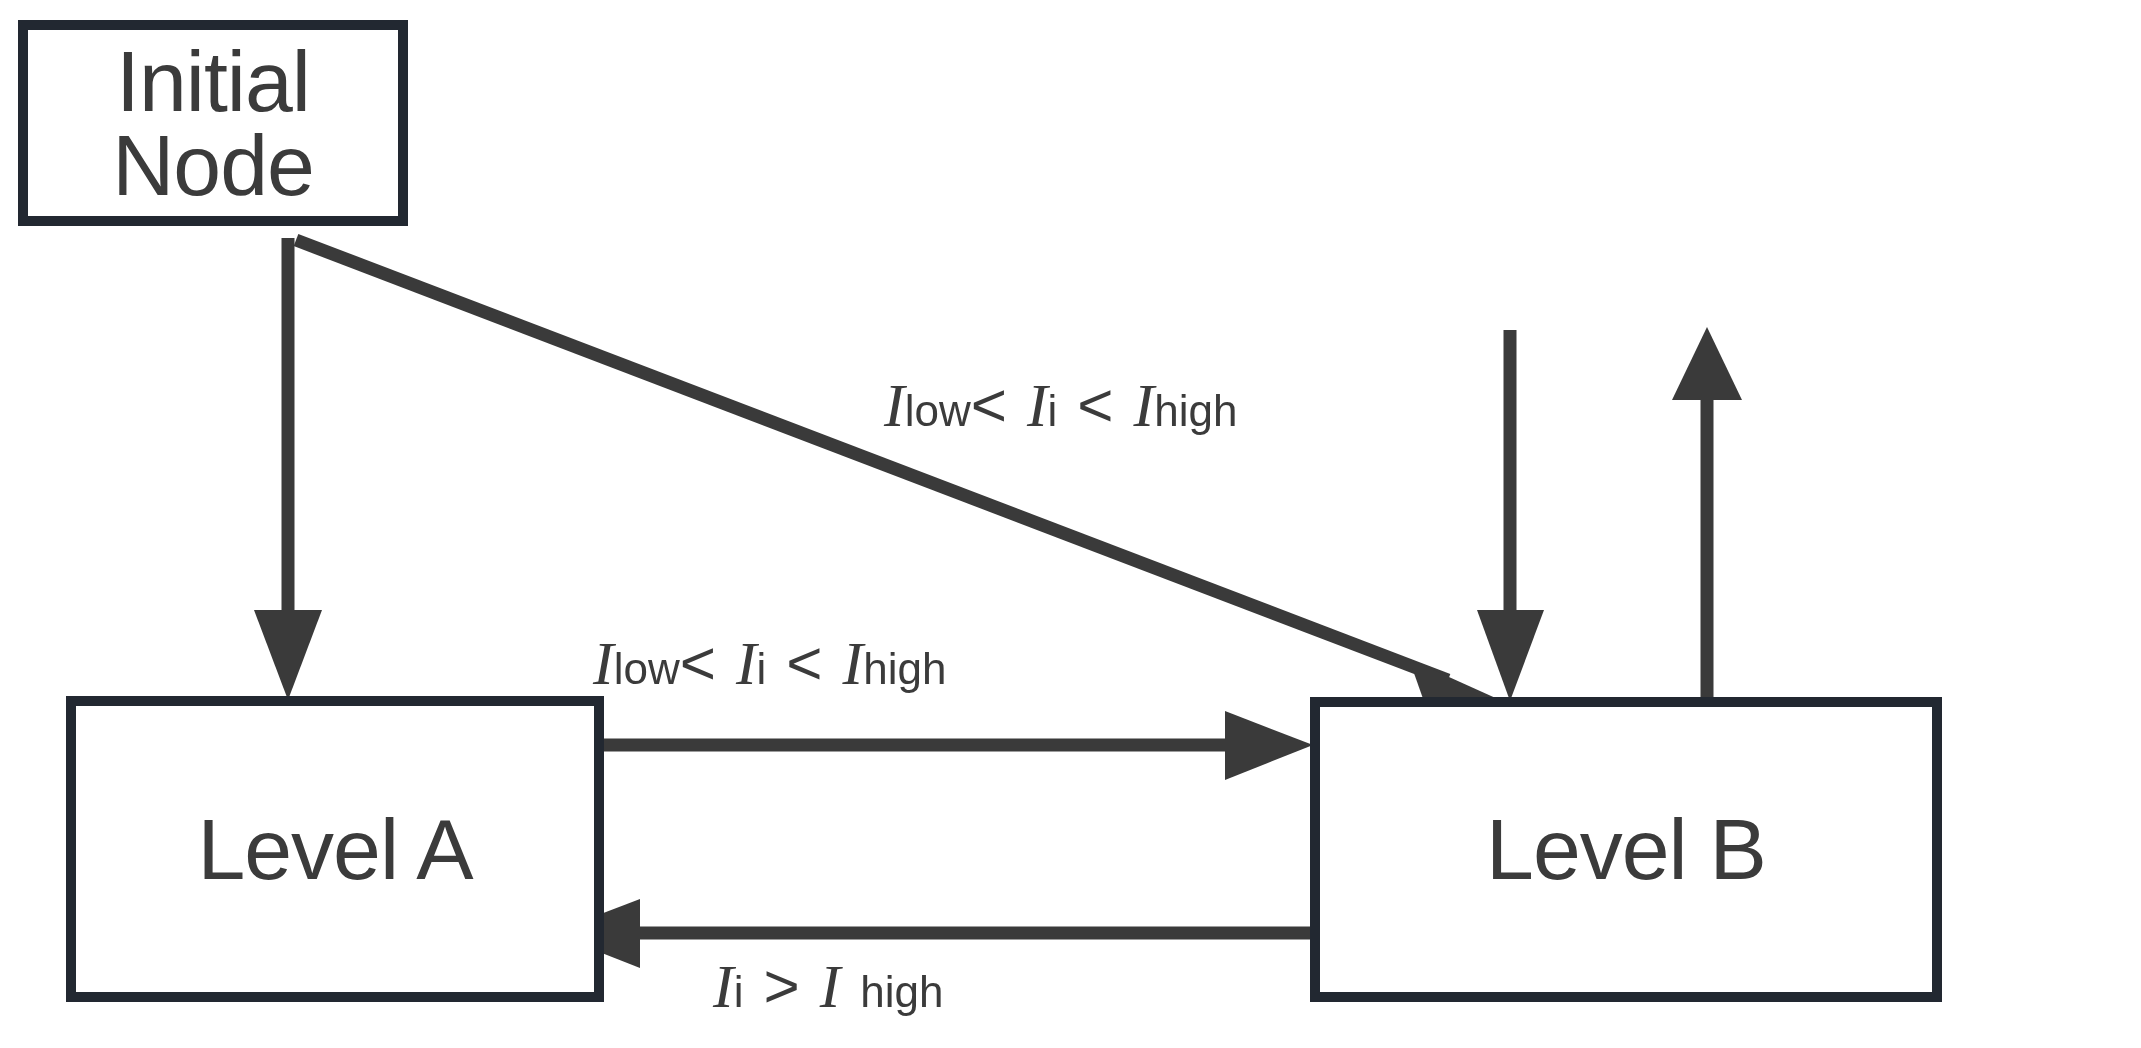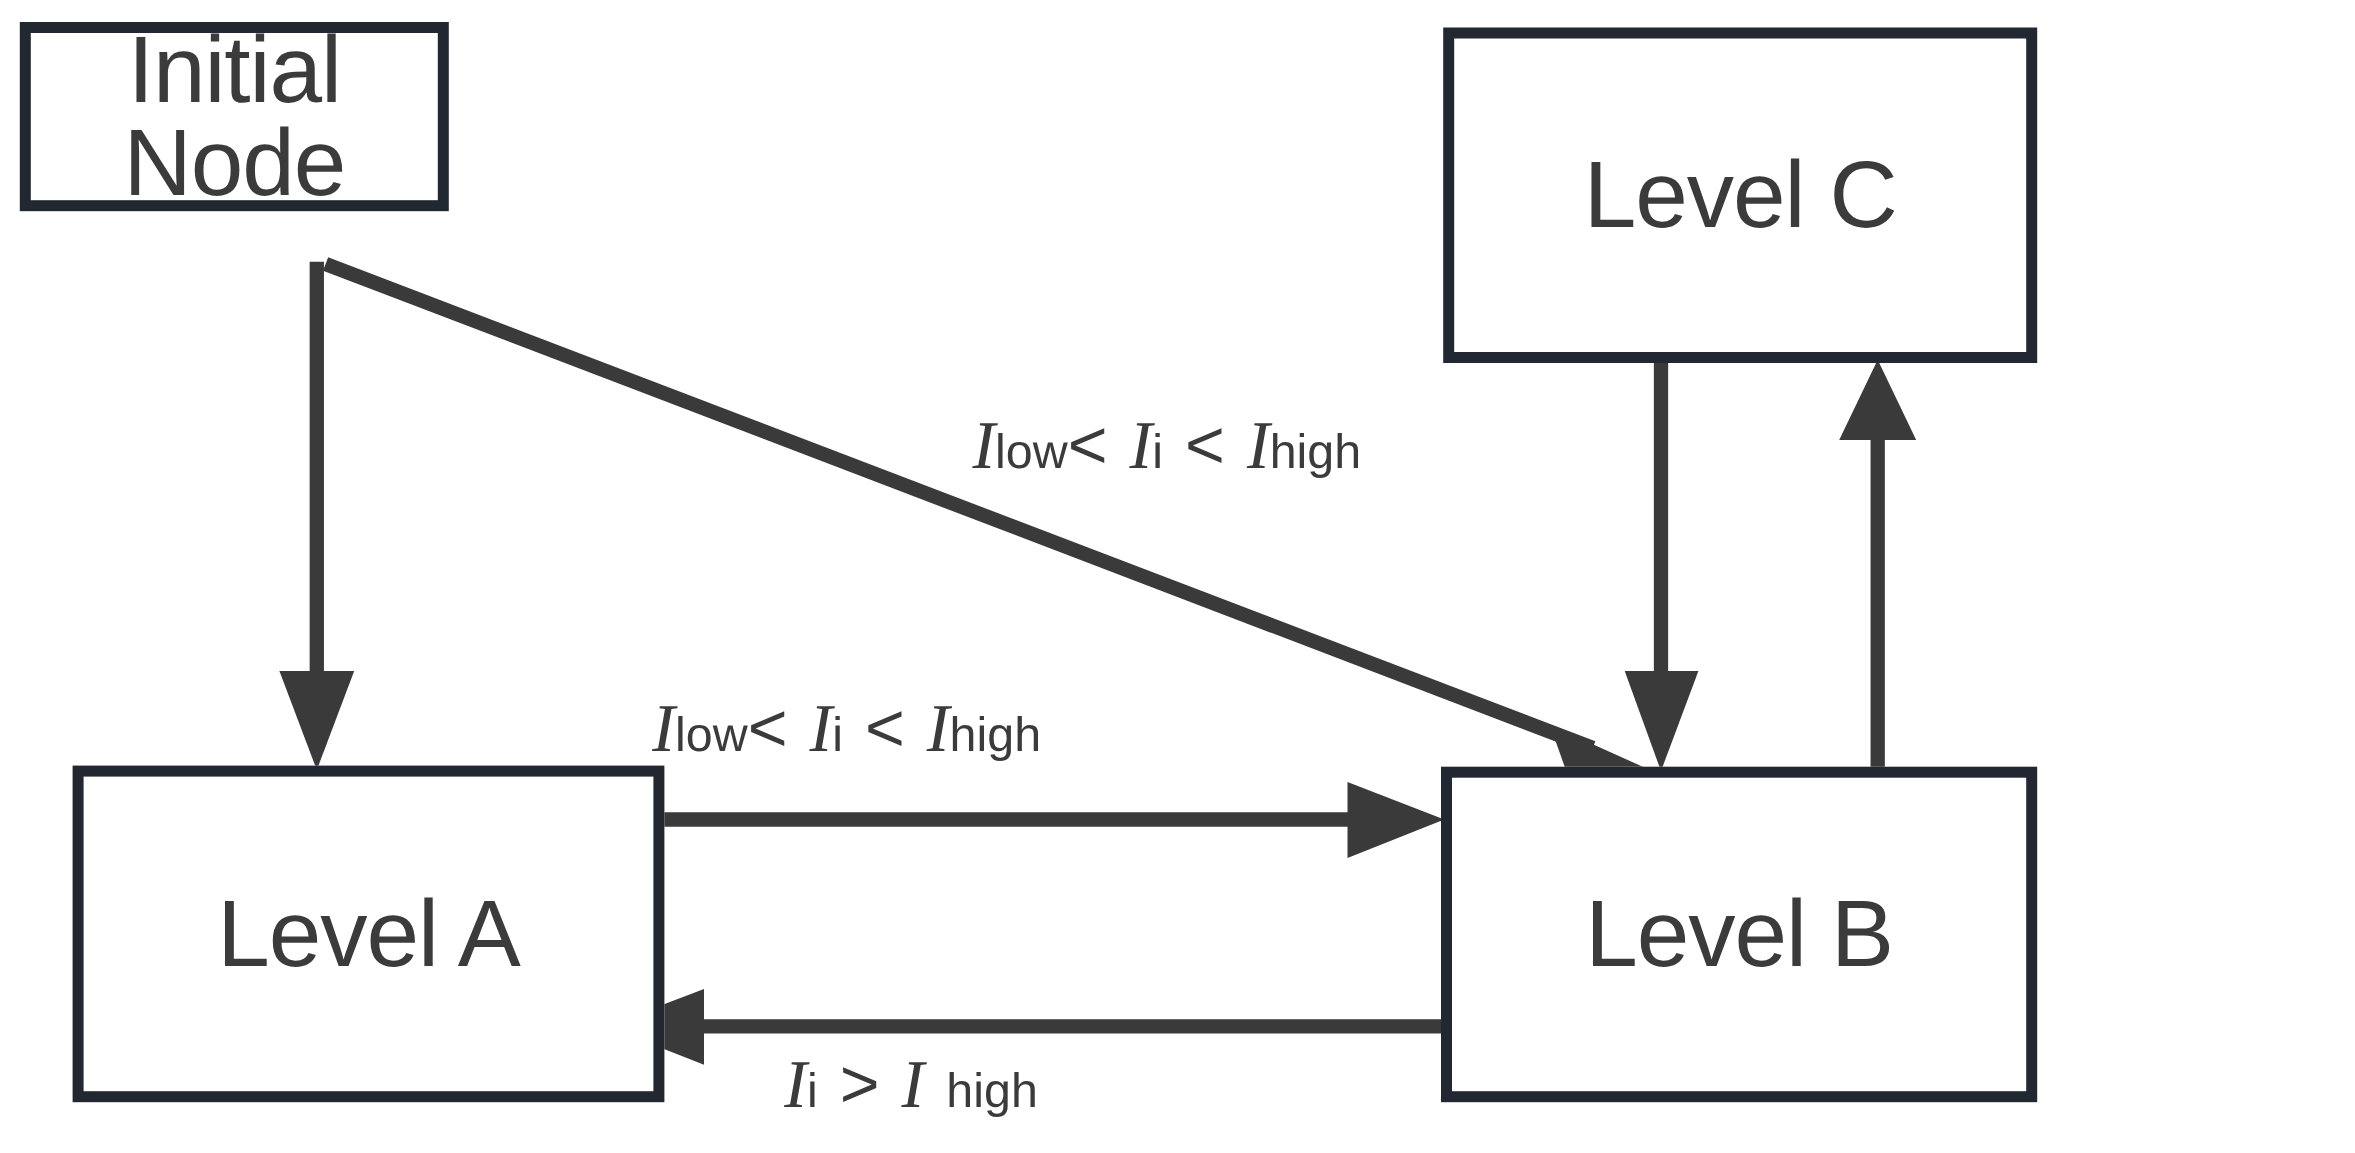--- a/index.html
+++ b/index.html
@@ -27,24 +27,24 @@
   }
   .node-label {
     color: #3b3b3b;
     font-family: "Liberation Sans", sans-serif;
     font-size: 86px;
     line-height: 0.98;
     text-align: center;
     white-space: pre-line;
     letter-spacing: -1px;
   }
-  #node-initial { left: 18px;   top: 20px;  width: 390px; height: 172px; }
+  #node-initial { left: 18px;   top: 20px;  width: 390px; height: 206px; }
   #node-levelc  { left: 1312px; top: 25px;  width: 540px; height: 305px; }
   #node-levela  { left: 18px;   top: 696px; width: 538px; height: 306px; margin-left: 48px; }
-  #node-levelb  { left: 1310px; top: 697px; width: 542px; height: 305px; }
+  #node-levelb  { left: 1310px; top: 697px; width: 632px; height: 305px; }
 
   #edge-layer {
     position: absolute;
     left: 0; top: 0;
     width: 2141px;
     height: 1048px;
     z-index: 2;
   }
 
   .edge-label {
@@ -115,23 +115,20 @@
       <line x1="1312" y1="933" x2="606" y2="933" stroke="#3a3a3a" stroke-width="13"></line>
       <polygon points="551,933 640,899 640,968" fill="#3a3a3a"></polygon>
     </g>
   </svg>
 
   <div class="node-box" id="node-initial">
     <span class="node-label">Initial
 Node</span>
   </div>
 
-  <div class="node-box" id="node-levelc">
-    <span class="node-label">Level C</span>
-  </div>
 
   <div class="node-box" id="node-levela">
     <span class="node-label">Level A</span>
   </div>
 
   <div class="node-box" id="node-levelb">
     <span class="node-label">Level B</span>
   </div>
 
   <div class="edge-label" id="lbl-top">

